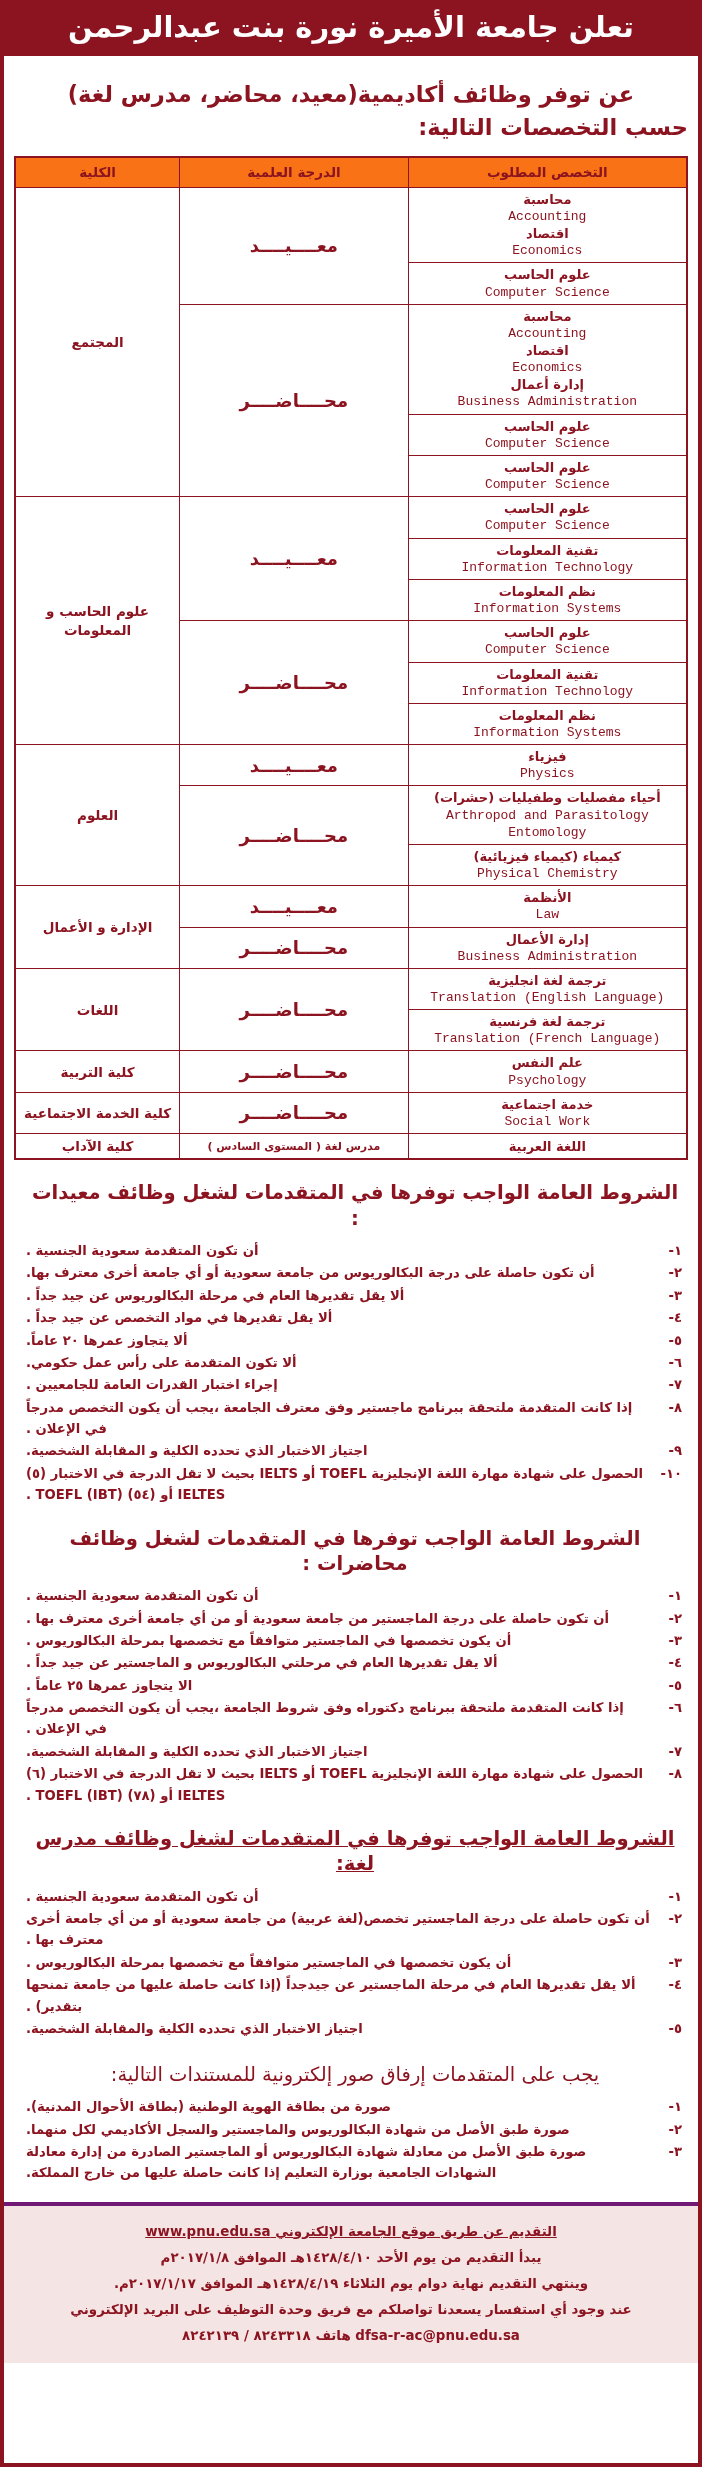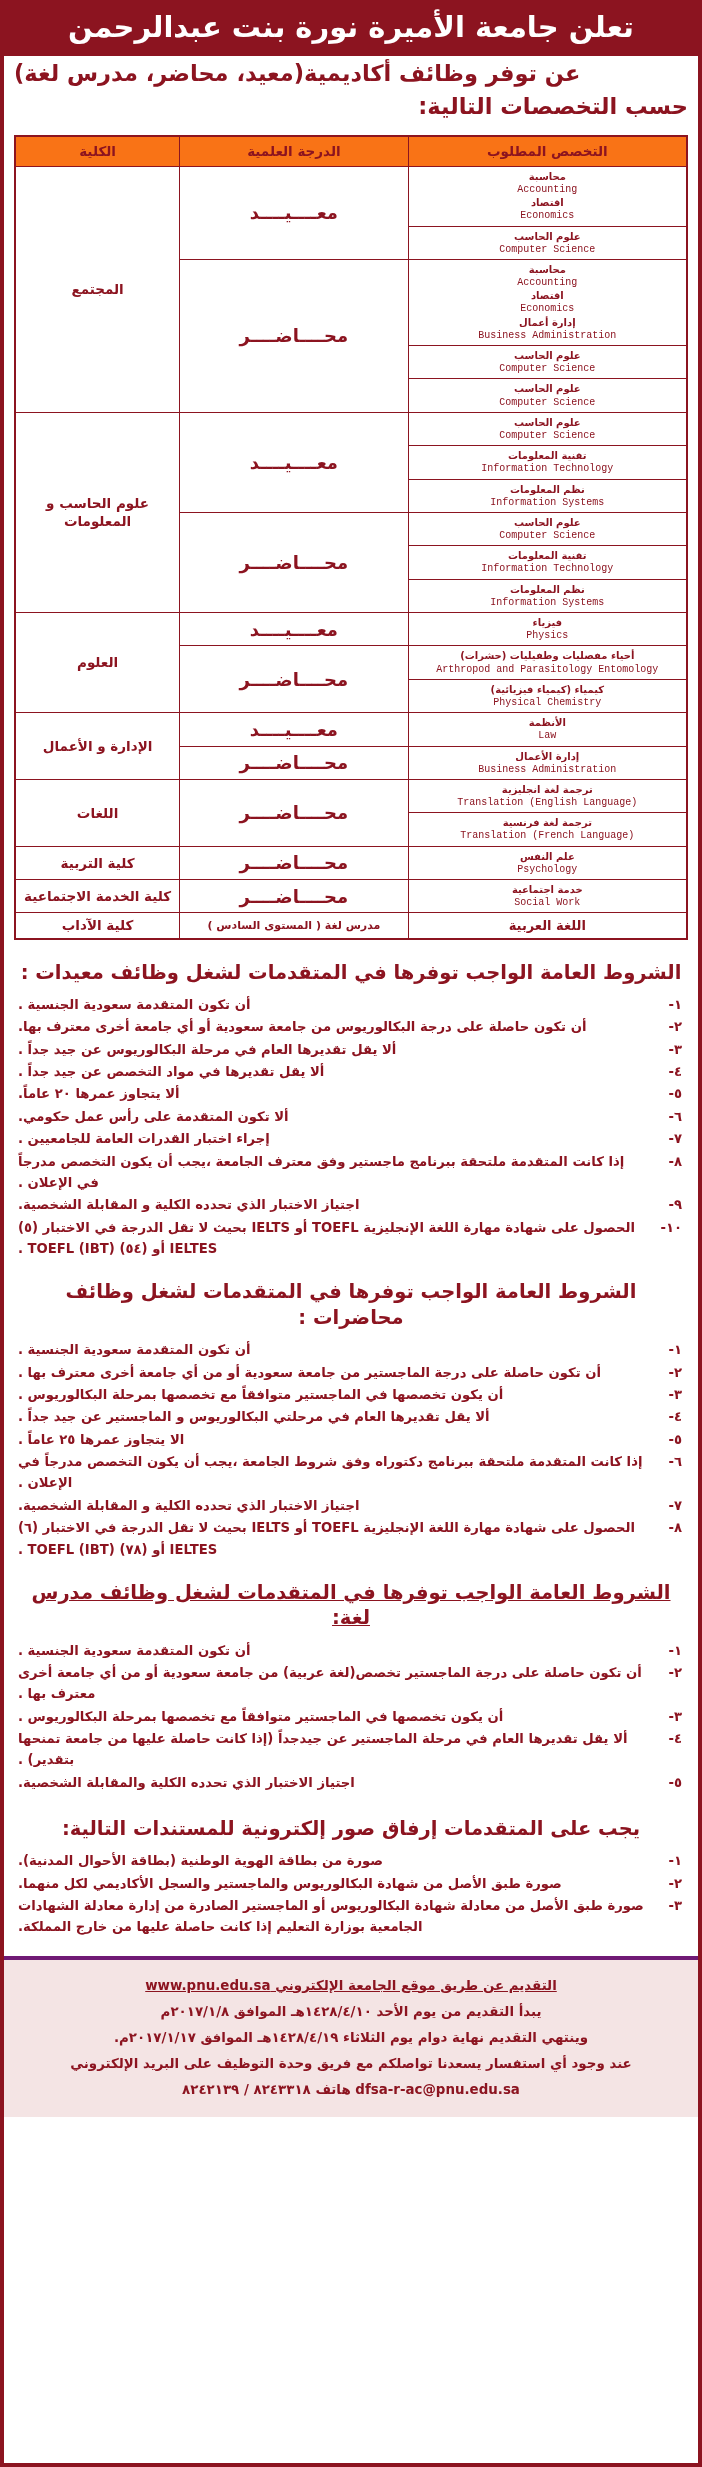--- a/index.html
+++ b/index.html
@@ -30,25 +30,25 @@
     color: #ffffff;
     text-align: center;
     font-weight: bold;
     font-size: 29px;
     line-height: 1.25;
     padding: 9px 6px 11px 6px;
     letter-spacing: 0px;
   }
   .subtitle-1 {
     color: #8c1420;
-    text-align: left;
+    text-align: center;
     font-weight: bold;
     font-size: 22.5px;
     line-height: 1.3;
-    padding: 3px 10px 0 10px;
+    padding: 24px 10px 0 10px;
   }
   .subtitle-2 {
     color: #8c1420;
     text-align: right;
     font-weight: bold;
     font-size: 22.5px;
     line-height: 1.3;
     padding: 3px 10px 10px 10px;
   }
 
@@ -74,21 +74,21 @@
     font-size: 13.5px;
     font-weight: bold;
     height: 25px;
     padding: 2px;
   }
   col.c-spec { width: 41.5%; }
   col.c-deg  { width: 34%; }
   col.c-col  { width: 24.5%; }
 
   td.spec {
-    font-size: 10px;
+    font-size: 13px;
     line-height: 1.32;
     padding: 4px 4px;
   }
   td.spec .ar { font-weight: bold; display: block; }
   td.spec .en { font-weight: normal; display: block; font-family: Liberation Mono, monospace; }
 
   td.degree {
     font-size: 18px;
     font-weight: bold;
     letter-spacing: 3px;
@@ -104,20 +104,21 @@
     letter-spacing: 0;
   }
   td.spec-single {
     font-size: 13px;
     font-weight: bold;
   }
 
   
   .section {
     padding: 0 14px;
+    margin-left: 8px;
   }
   .sec-title {
     color: #8c1420;
     font-weight: bold;
     font-size: 19.5px;
     text-align: center;
     margin: 20px 0 9px 0;
     line-height: 1.3;
   }
   .sec-title.underline {
@@ -149,21 +150,21 @@
     font-weight: bold;
   }
   ol.conds > li .txt {
     display: block;
     text-align: left;
   }
 
   
   .docs-title {
     color: #8c1420;
-    font-weight: bold;
+    font-weight: normal;
     font-size: 19.5px;
     text-align: center;
     margin: 24px 0 10px 0;
   }
 
   
   .footer {
     background: #f4e4e4;
     margin-top: 18px;
     padding: 13px 12px 14px 12px;

